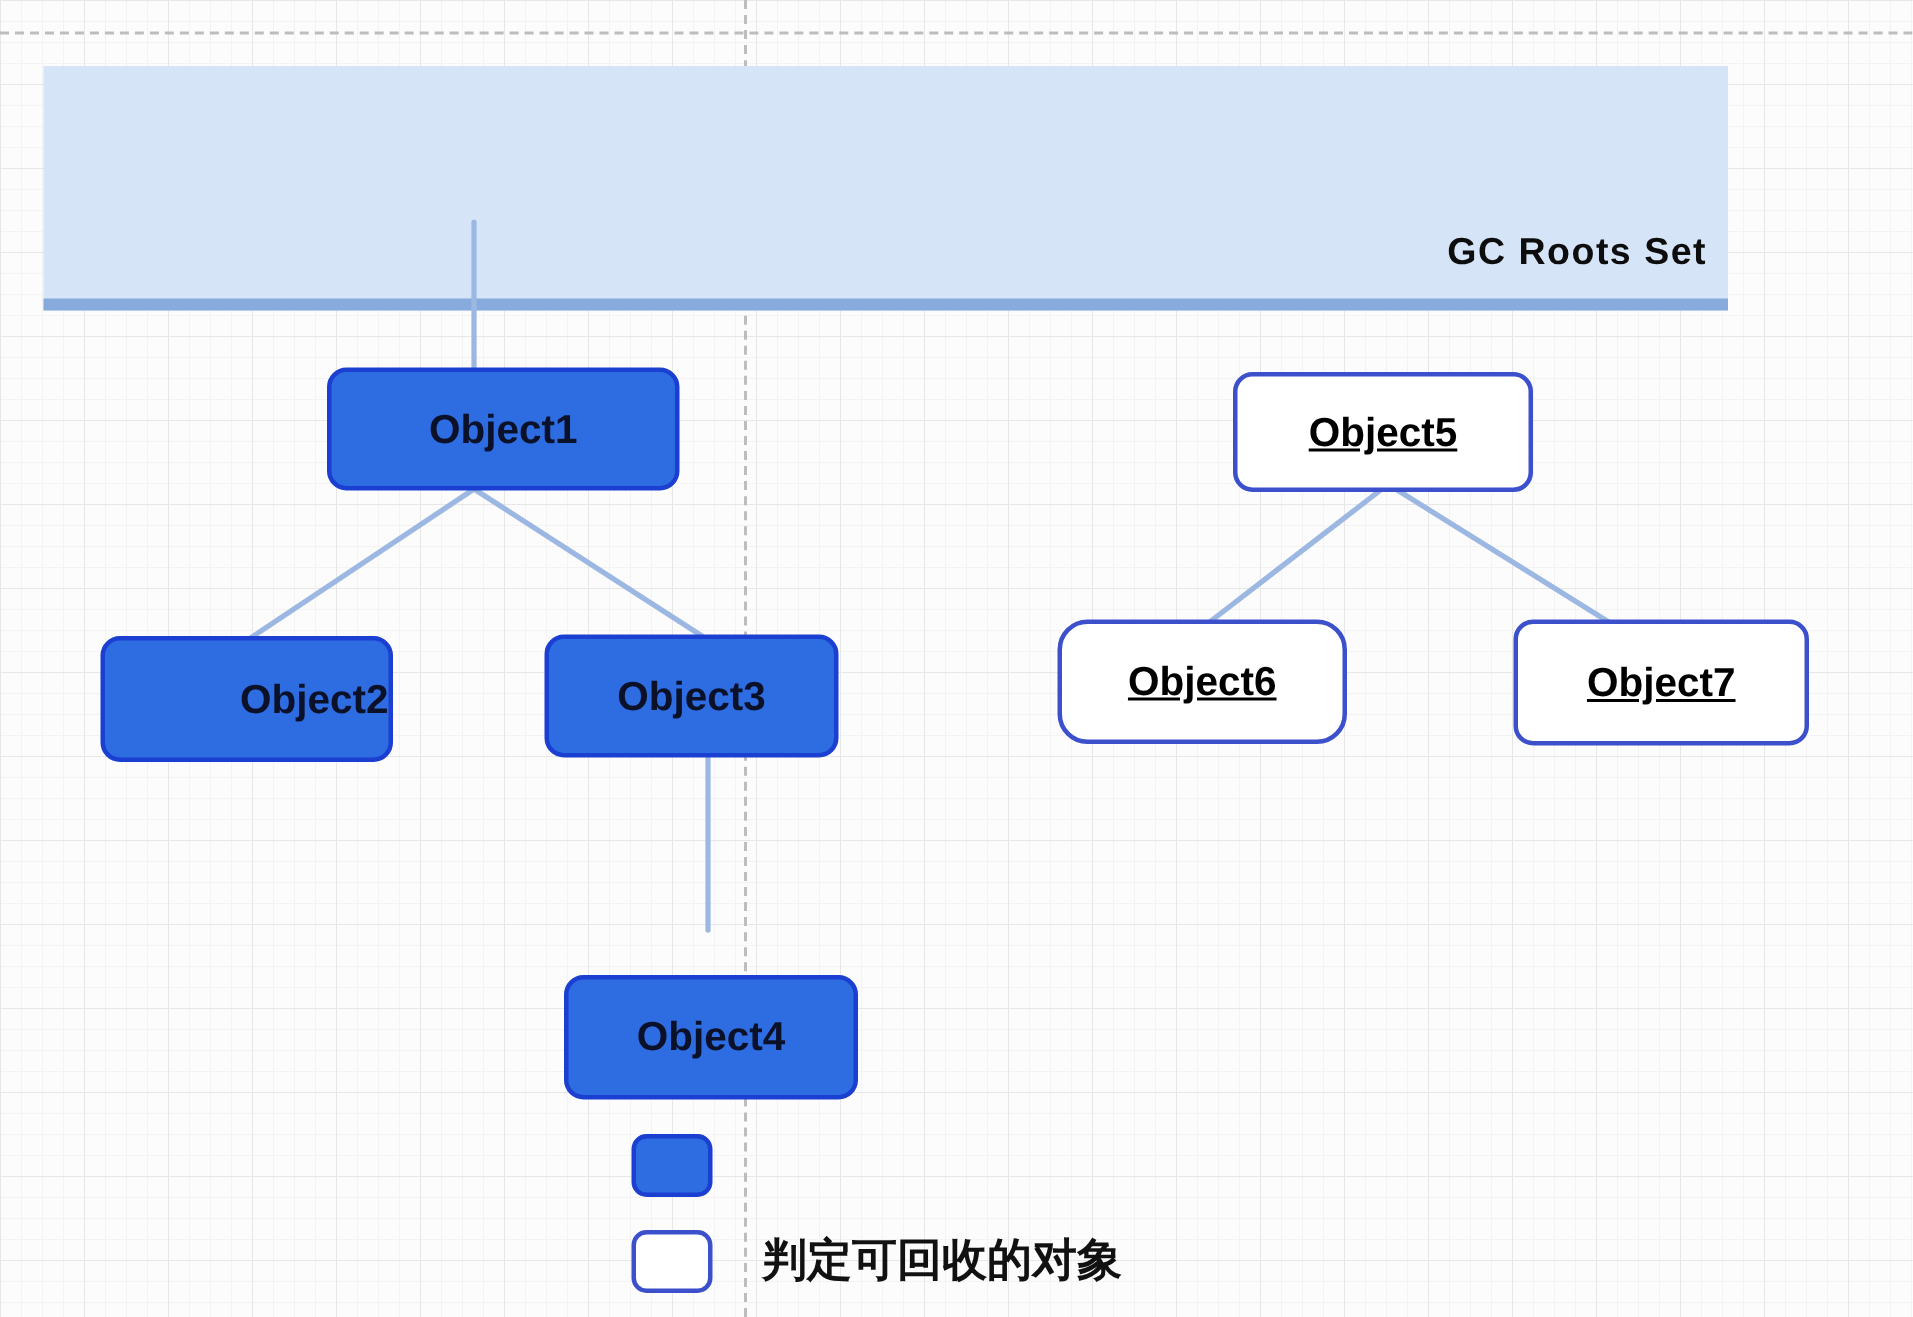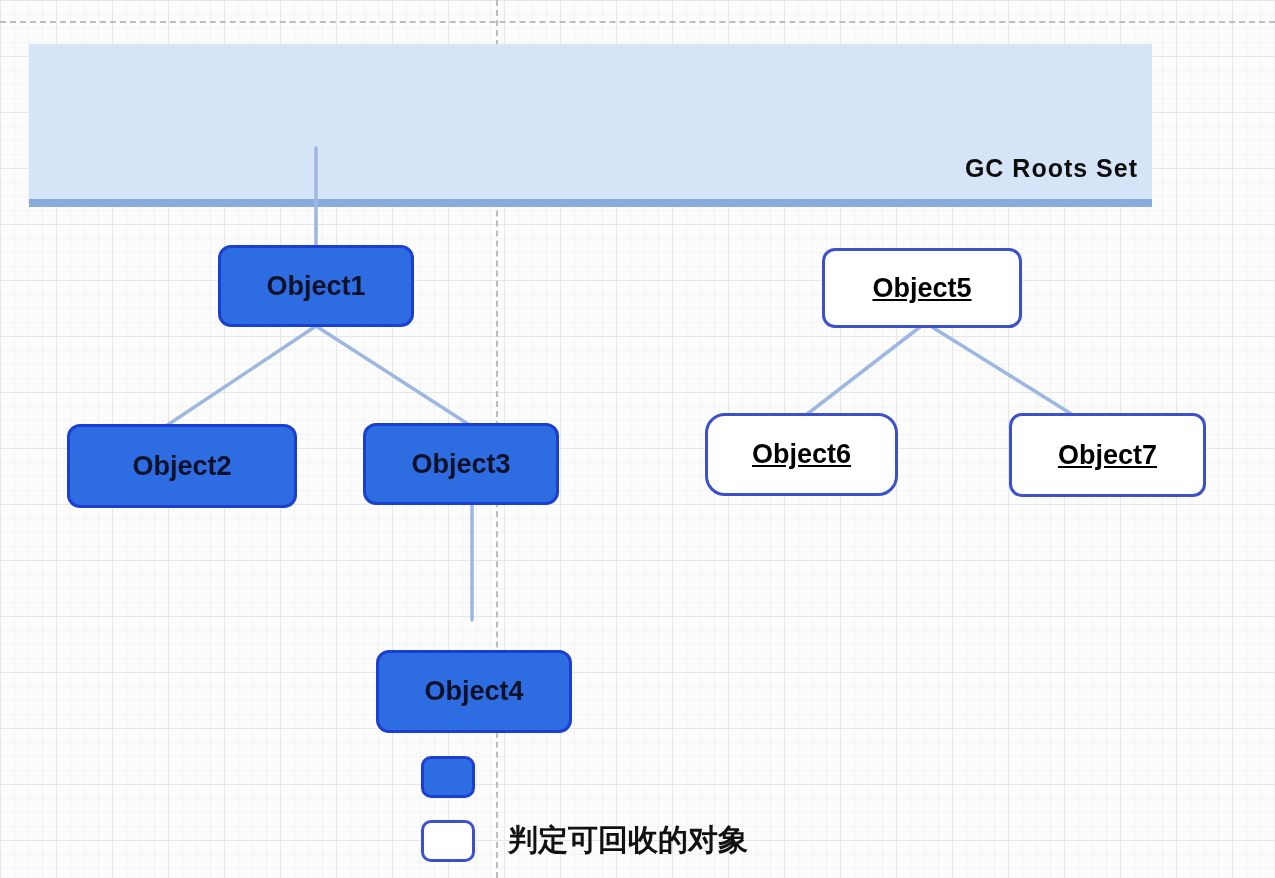--- a/index.html
+++ b/index.html
@@ -39,22 +39,22 @@
   .node{
     position:absolute;z-index:2;
     display:flex;align-items:center;justify-content:center;
     border-radius:13px;box-sizing:border-box;
     font-size:27px;font-weight:bold;color:#0b1129;
     white-space:nowrap;
   }
   .node.alive{background:#2e6ce2;border:3px solid #1b3fd0;}
   .node.dead{background:#ffffff;border:3px solid #3c50cb;color:#000;text-decoration:underline;}
   .n-gcroots{left:219px;top:69px;width:197px;height:81px;}
-  .n-o1{left:218px;top:245px;width:196px;height:82px;}
-  .n-o2{left:67px;top:424px;width:230px;height:84px;}
+  .n-o1{left:218px;top:245px;width:235px;height:82px;}
+  .n-o2{left:67px;top:424px;width:195px;height:84px;justify-content:flex-end;}
   .n-o3{left:363px;top:423px;width:196px;height:82px;justify-content:center;}
   .n-o4{left:376px;top:618px;width:196px;height:83px;margin-top:32px;}
   .n-o5{left:822px;top:248px;width:200px;height:80px;}
   .n-o6{left:705px;top:413px;width:193px;height:83px;border-radius:20px;}
   .n-o7{left:979px;top:413px;width:197px;height:84px;margin-left:30px;}
   .legend-swatch{
     position:absolute;width:54px;height:42px;z-index:2;
     border-radius:10px;box-sizing:border-box;
   }
   .sw-alive{left:421px;top:756px;background:#2e6ce2;border:3px solid #1b3fd0;}

